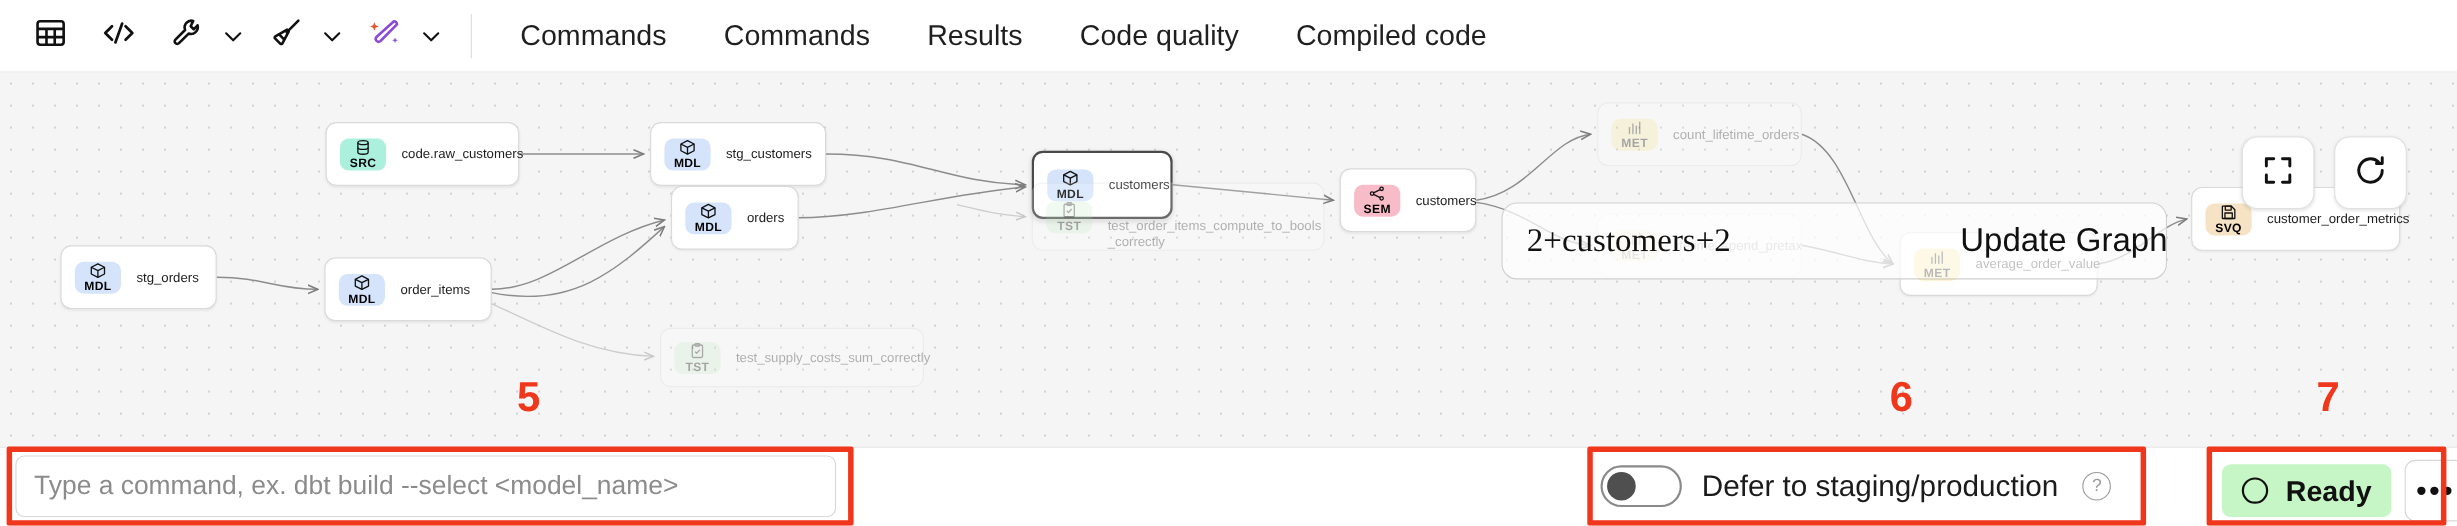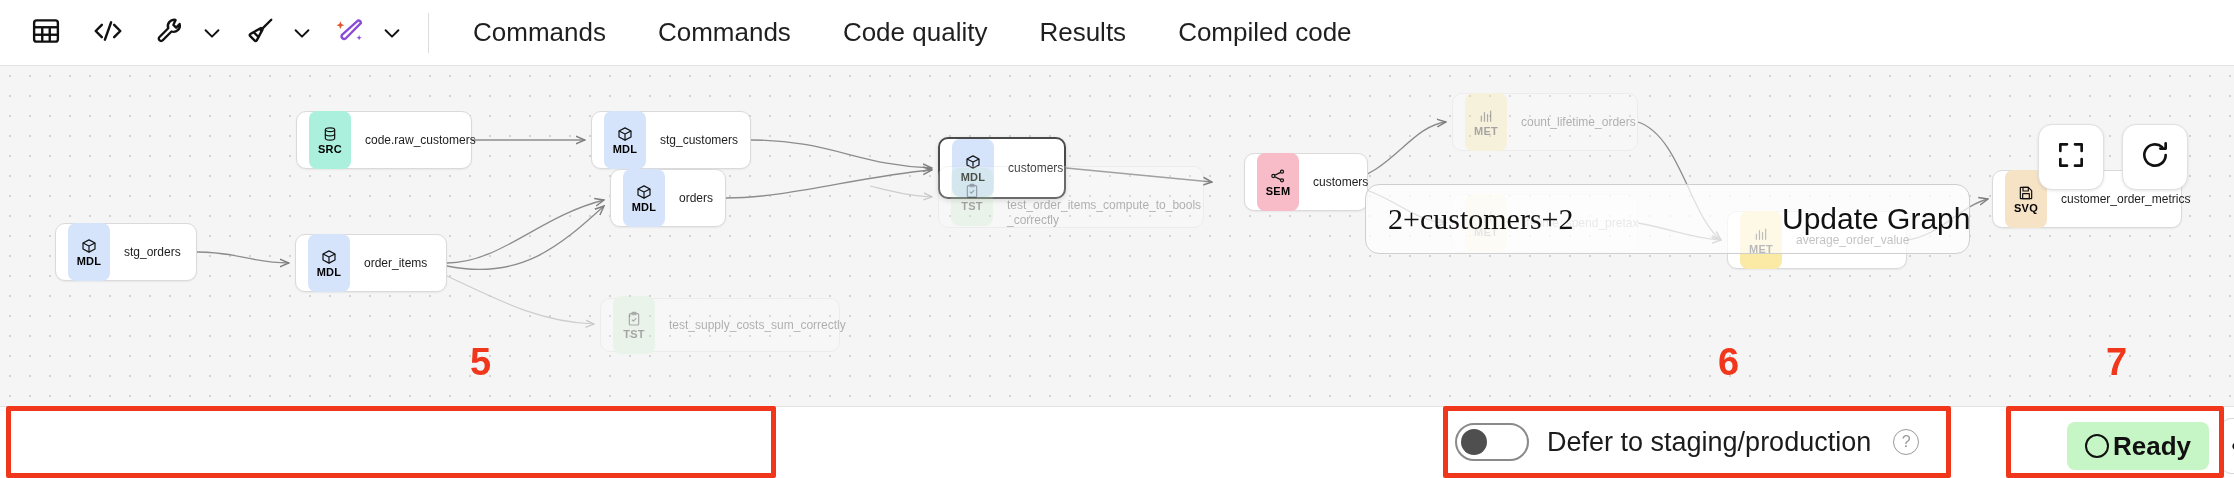--- a/index.html
+++ b/index.html
@@ -29,21 +29,21 @@
   .canvas { position:absolute; left:0; top:66px; width:2234px; height:340px;
             background-color:#f5f5f5;
             background-image:radial-gradient(#d2d2d2 1.2px, transparent 1.2px);
             background-size:20px 20px; overflow:hidden; }
 
   .node { position:absolute; background:#ffffff; border:1px solid #dadada;
           border-radius:10px; display:flex; align-items:center; gap:14px;
           padding:0 18px 0 12px; box-shadow:0 1px 2px rgba(0,0,0,.06); cursor:pointer; }
   .node.selected { border:2px solid #4a4a4a; box-shadow:0 2px 5px rgba(0,0,0,.13); }
   .node.faded { opacity:.33; box-shadow:none; background:rgba(255,255,255,.55); }
-  .badge { width:42px; height:58px; border-radius:8px; flex:0 0 42px;
+  .badge { width:42px; height:29px; border-radius:8px; flex:0 0 42px;
            display:flex; flex-direction:column; align-items:center; justify-content:center;
            font-size:11px; font-weight:700; letter-spacing:.3px; line-height:1; }
   .badge svg { display:block; margin-bottom:2px; }
   .node-label { font-size:12px; color:#1d1d1d; line-height:1.25; }
 
   .edges { position:absolute; left:0; top:0; width:2234px; height:340px;
            pointer-events:none; }
 
   
   .query-pill { position:absolute; left:1365px; top:118px; width:605px; height:70px;
@@ -79,21 +79,21 @@
   .toggle .knob { position:absolute; top:4px; left:4px; width:26px; height:26px;
                   border-radius:50%; background:#4f4f4f; }
   .defer-label { font-size:27px; color:#1b1b1b; white-space:nowrap; }
   .help-icon { width:26px; height:26px; border-radius:50%; border:1.6px solid #9a9a9a;
                color:#9a9a9a; font-size:16px; display:flex; align-items:center;
                justify-content:center; cursor:pointer; margin-left:4px; }
 
   .ready-wrap { position:absolute; left:2020px; top:418px; display:flex;
                 align-items:center; gap:12px; }
   .ready-badge { background:#c6f6c6; border-radius:8px; height:48px; padding:0 18px;
-                 display:flex; align-items:center; gap:4px; cursor:pointer;margin-left:47px; }
+                 display:flex; align-items:center; gap:16px; cursor:pointer; }
   .ready-ring { width:24px; height:24px; border-radius:50%; border:2.5px solid #111; }
   .ready-text { font-size:26px; color:#111; font-weight:600; }
   .dots-btn { width:56px; height:56px; border:1px solid #d7d7d7; border-radius:10px;
               background:#fff; display:flex; align-items:center; justify-content:center;
               cursor:pointer; font-size:28px; letter-spacing:2px; color:#111; }
 
   
   .anno-box { position:absolute; border:5px solid #f0371c; border-radius:2px;
               pointer-events:none; }
   .anno-num { position:absolute; color:#f0371c; font-size:38px; font-weight:700;
@@ -182,24 +182,24 @@
     </div>
 
     <div class="tabs">
       <div class="tab">
           <span>Commands</span>
         </div>
       <div class="tab">
           <span>Commands</span>
         </div>
       <div class="tab">
+          <span>Results</span>
+        </div>
+      <div class="tab">
           <span>Code quality</span>
-        </div>
-      <div class="tab">
-          <span>Results</span>
         </div>
       <div class="tab">
           <span>Compiled code</span>
         </div>
     </div>
   </div>
 
   <div class="canvas">
 
     <svg class="edges">
@@ -259,21 +259,21 @@
       <span class="badge" style="background:#d5e4fb;">
         <svg width="16" height="16" viewBox="0 0 24 24" fill="none" stroke="#111" stroke-width="1.8" stroke-linejoin="round">
             <path d="M12 2.8 21 7.4v9.2L12 21.2 3 16.6V7.4z"></path>
             <path d="M3 7.4 12 12l9-4.6M12 12v9.2"></path>
           </svg>
         <span>MDL</span>
       </span>
       <span class="node-label">customers</span>
     </div>
 
-    <div class="node" style="left:1218px; top:87px; width:124px; height:58px;margin-left:26px;">
+    <div class="node" style="left:1218px; top:87px; width:124px; height:58px;">
       <span class="badge" style="background:#f7bcc8;">
         <svg width="16" height="16" viewBox="0 0 24 24" fill="none" stroke="#111" stroke-width="1.8">
             <circle cx="5" cy="12" r="2.3"></circle>
             <circle cx="18" cy="5.5" r="2.3"></circle>
             <circle cx="18" cy="18.5" r="2.3"></circle>
             <line x1="7" y1="11" x2="16" y2="6.6"></line>
             <line x1="7" y1="13" x2="16" y2="17.4"></line>
           </svg>
         <span>SEM</span>
       </span>
@@ -411,20 +411,21 @@
         <svg width="32" height="32" viewBox="0 0 24 24" fill="none" stroke="#111" stroke-width="2" stroke-linecap="round" stroke-linejoin="round">
           <path d="M20 12a8 8 0 1 1-2.6-5.9"></path>
             <polyline points="20,3.2 20,7.2 16,7.2"></polyline>
         </svg>
       </span>
     </div>
   </div>
 
   <div class="bottombar"></div>
 
+  <input class="cmd-input" type="text" placeholder="Type a command, ex. dbt build --select &lt;model_name&gt;" style="">
 
   <div class="defer-wrap">
     <div class="toggle">
       <span class="knob"></span>
     </div>
     <span class="defer-label">Defer to staging/production</span>
     <span class="help-icon">?</span>
   </div>
 
   <div class="ready-wrap">

